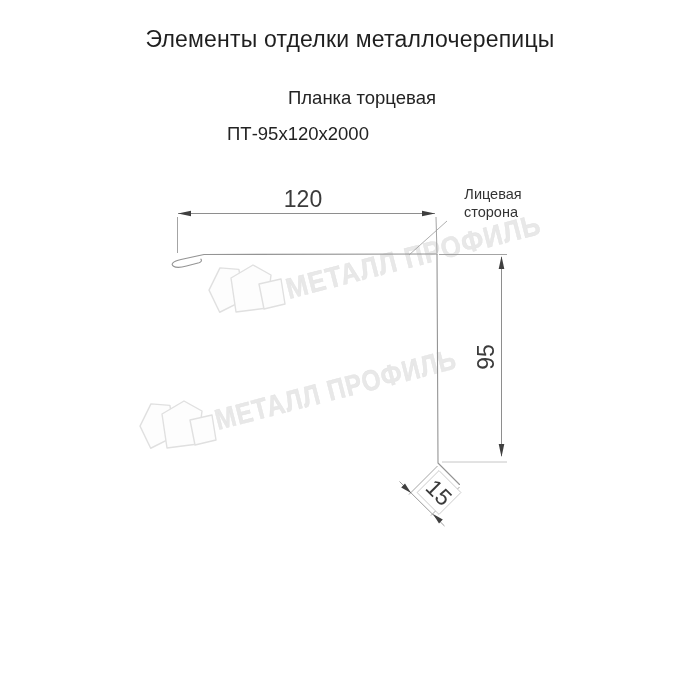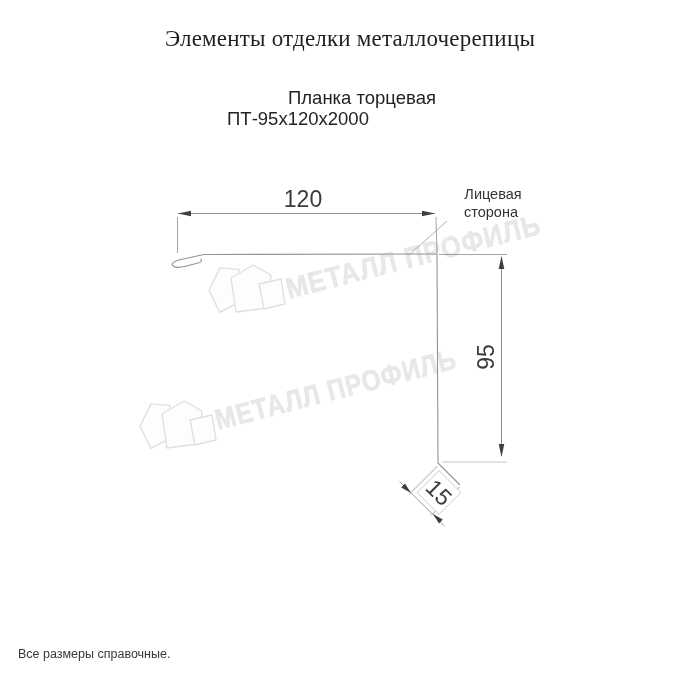--- a/index.html
+++ b/index.html
@@ -2,28 +2,28 @@
 <html><head>
 <meta charset="utf-8">
 <style>
   html,body{margin:0;padding:0;background:#fff;}
   .page{
     position:relative;width:700px;height:700px;background:#ffffff;overflow:hidden;
     font-family:"Liberation Sans", sans-serif;
   }
   .title{
     position:absolute;top:26px;left:0;width:700px;text-align:center;
-    font-size:23px;color:#1f1f1f;letter-spacing:.2px;font-family:Liberation Serif, serif;
+    font-size:23px;color:#1f1f1f;letter-spacing:.2px;
   }
   .product-name{
     position:absolute;top:87px;left:0;width:700px;text-align:center;
     font-size:18.5px;color:#232323;margin-left:12px;
   }
   .product-model{
-    position:absolute;top:108px;left:0;width:596px;text-align:center;
+    position:absolute;top:123px;left:0;width:596px;text-align:center;
     font-size:18.5px;color:#232323;
   }
   .footer{
     position:absolute;left:18px;top:645px;font-size:12.5px;color:#383838;line-height:18.5px;
   }
   svg.diagram{position:absolute;left:0;top:0;}
   .wm-text{
     font-family:"Liberation Sans", sans-serif;
     font-weight:bold;font-size:29px;letter-spacing:1px;
     fill:#e8e8e8;stroke:#e2e2e2;stroke-width:.4;
@@ -97,16 +97,15 @@
     </g>
 
     <g>
       <line x1="447" y1="221" x2="409" y2="255" stroke="#9b9b9b" stroke-width="0.8"></line>
       <text class="label-text" x="493" y="199" text-anchor="middle">Лицевая</text>
       <text class="label-text" x="491" y="217" text-anchor="middle">сторона</text>
     </g>
   </svg>
 
   <div class="footer">
-    <div>Все размеры справочные.</div>
   </div>
 
 </div>
 
 </body></html>

